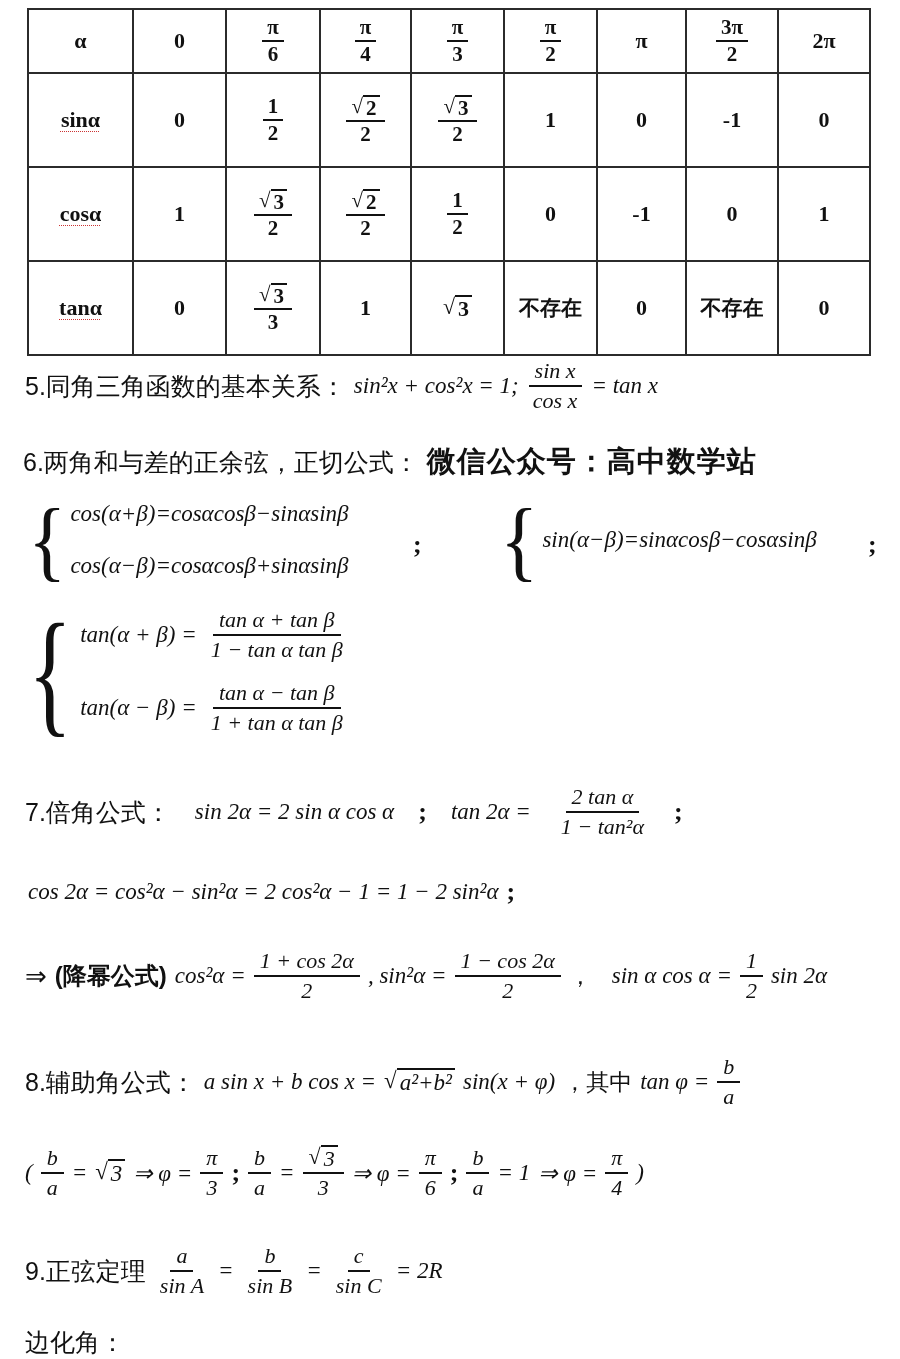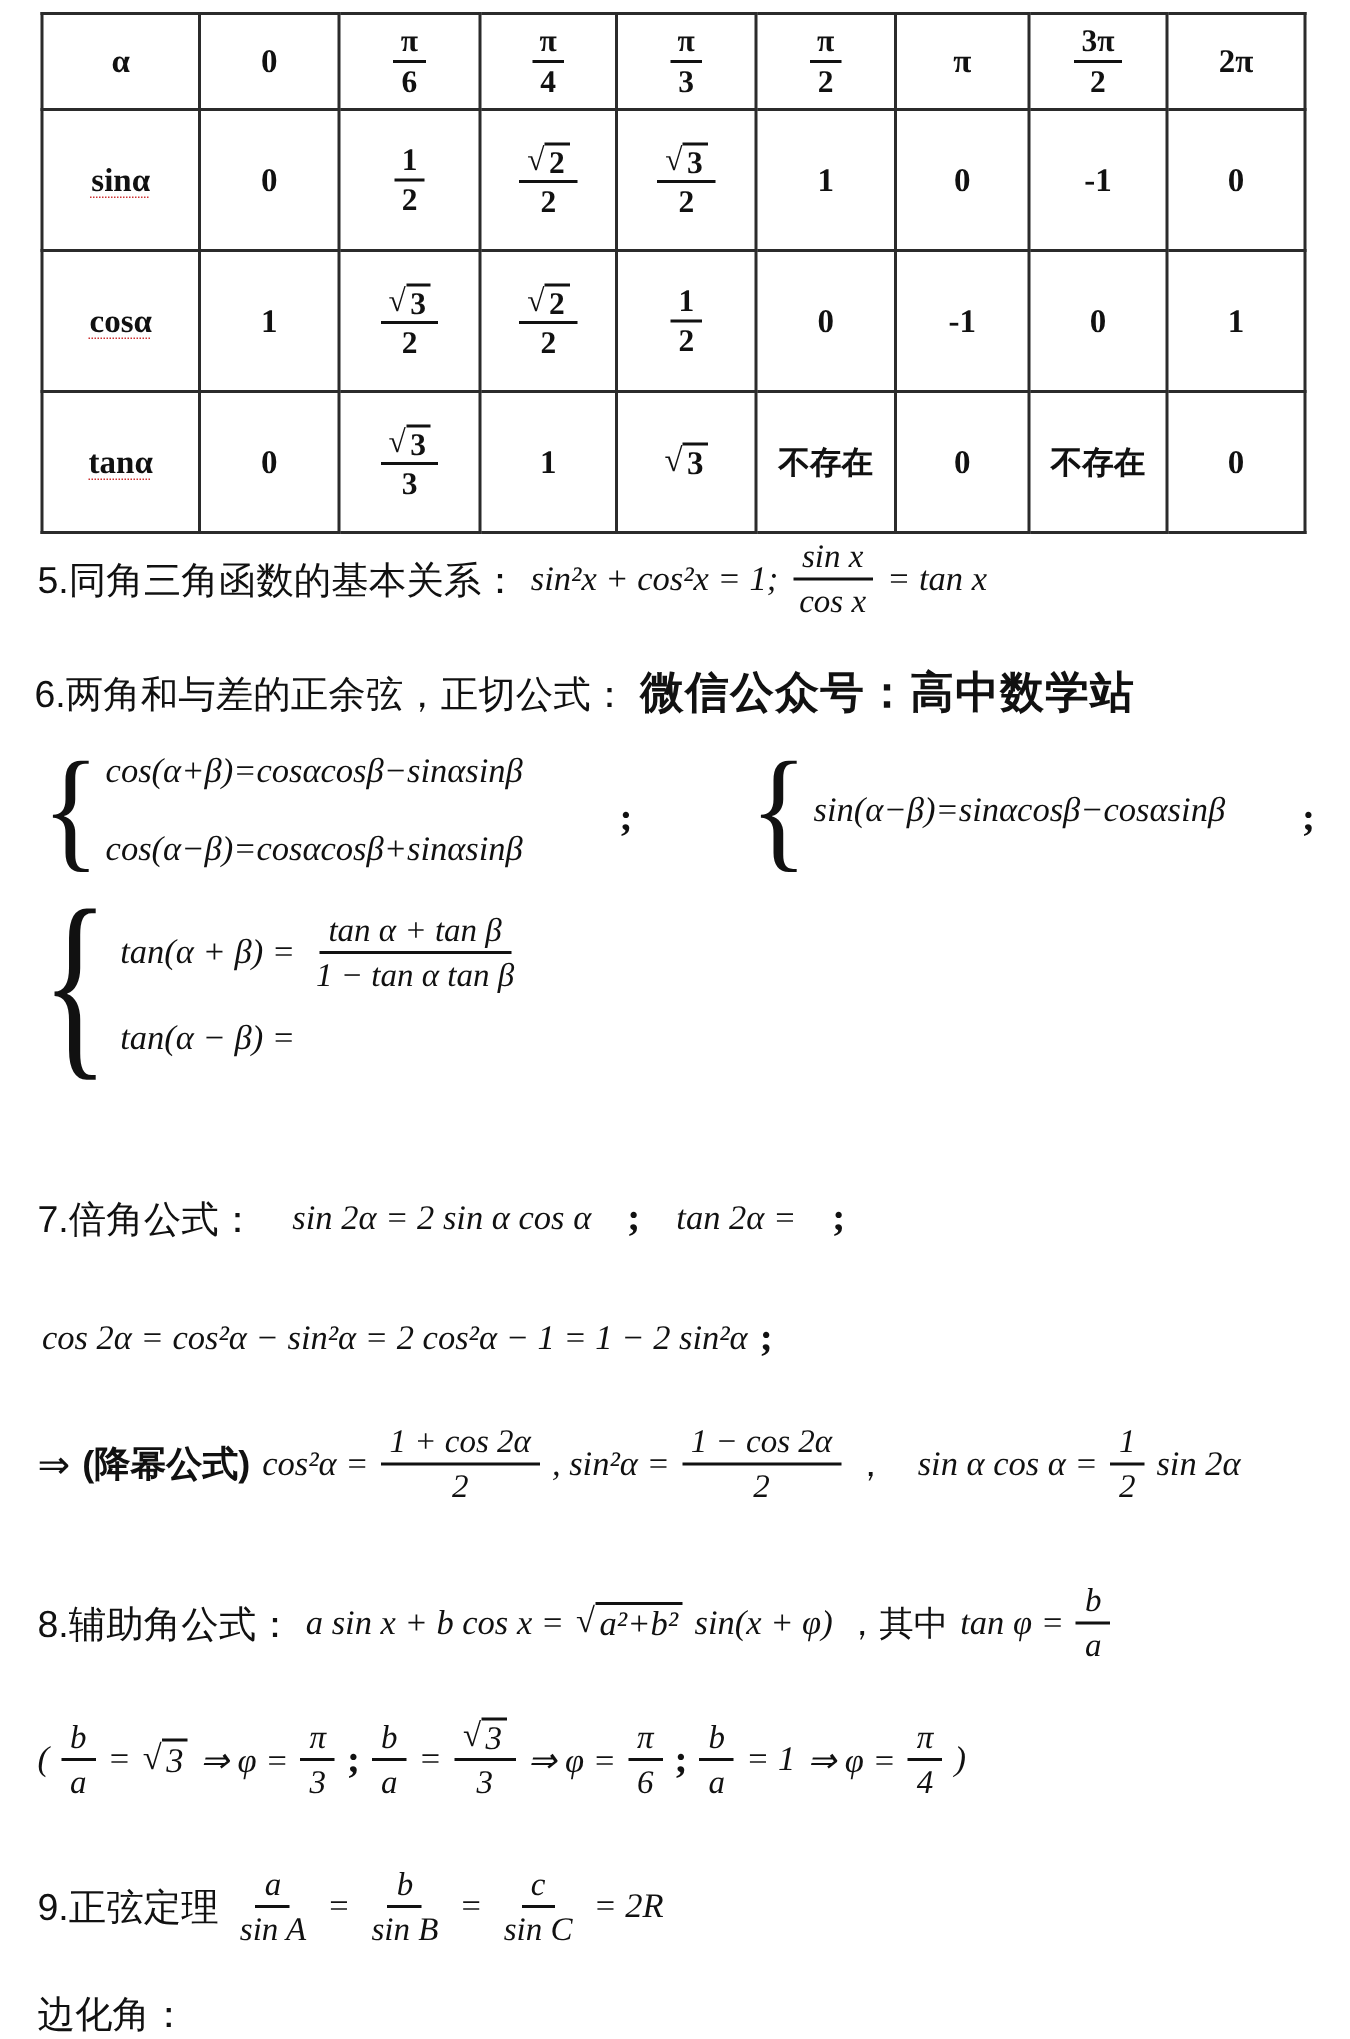--- a/index.html
+++ b/index.html
@@ -208,29 +208,37 @@
   <div class="sys-col-fr">
     <div class="sys-row">
       <span class="m">tan(α + β) =</span>
       <span class="mfrac">
           <span class="num">tan α + tan β</span>
           <span class="den">1 − tan α tan β</span>
         </span>
     </div>
     <div class="sys-row">
       <span class="m">tan(α − β) =</span>
+      <span class="mfrac">
+          <span class="num">tan α − tan β</span>
+          <span class="den">1 + tan α tan β</span>
+        </span>
     </div>
   </div>
 </div>
 
 <div class="block g10" style="left:25px;top:770px;height:84px">
   <span class="cn-label">7.倍角公式：</span>
   <span class="m">sin 2α = 2 sin α cos α</span>
   <span class="semi">;</span>
   <span class="m">tan 2α =</span>
+  <span class="mfrac">
+      <span class="num">2 tan α</span>
+      <span class="den">1 − tan²α</span>
+    </span>
   <span class="semi">;</span>
 </div>
 
 <div class="block g8" style="left:28px;top:872px;height:40px">
   <span class="m">cos 2α = cos²α − sin²α = 2 cos²α − 1 = 1 − 2 sin²α</span>
   <span class="semi">;</span>
 </div>
 
 <div class="block g8" style="left:25px;top:936px;height:80px">
   <span class="arrow">⇒</span>

